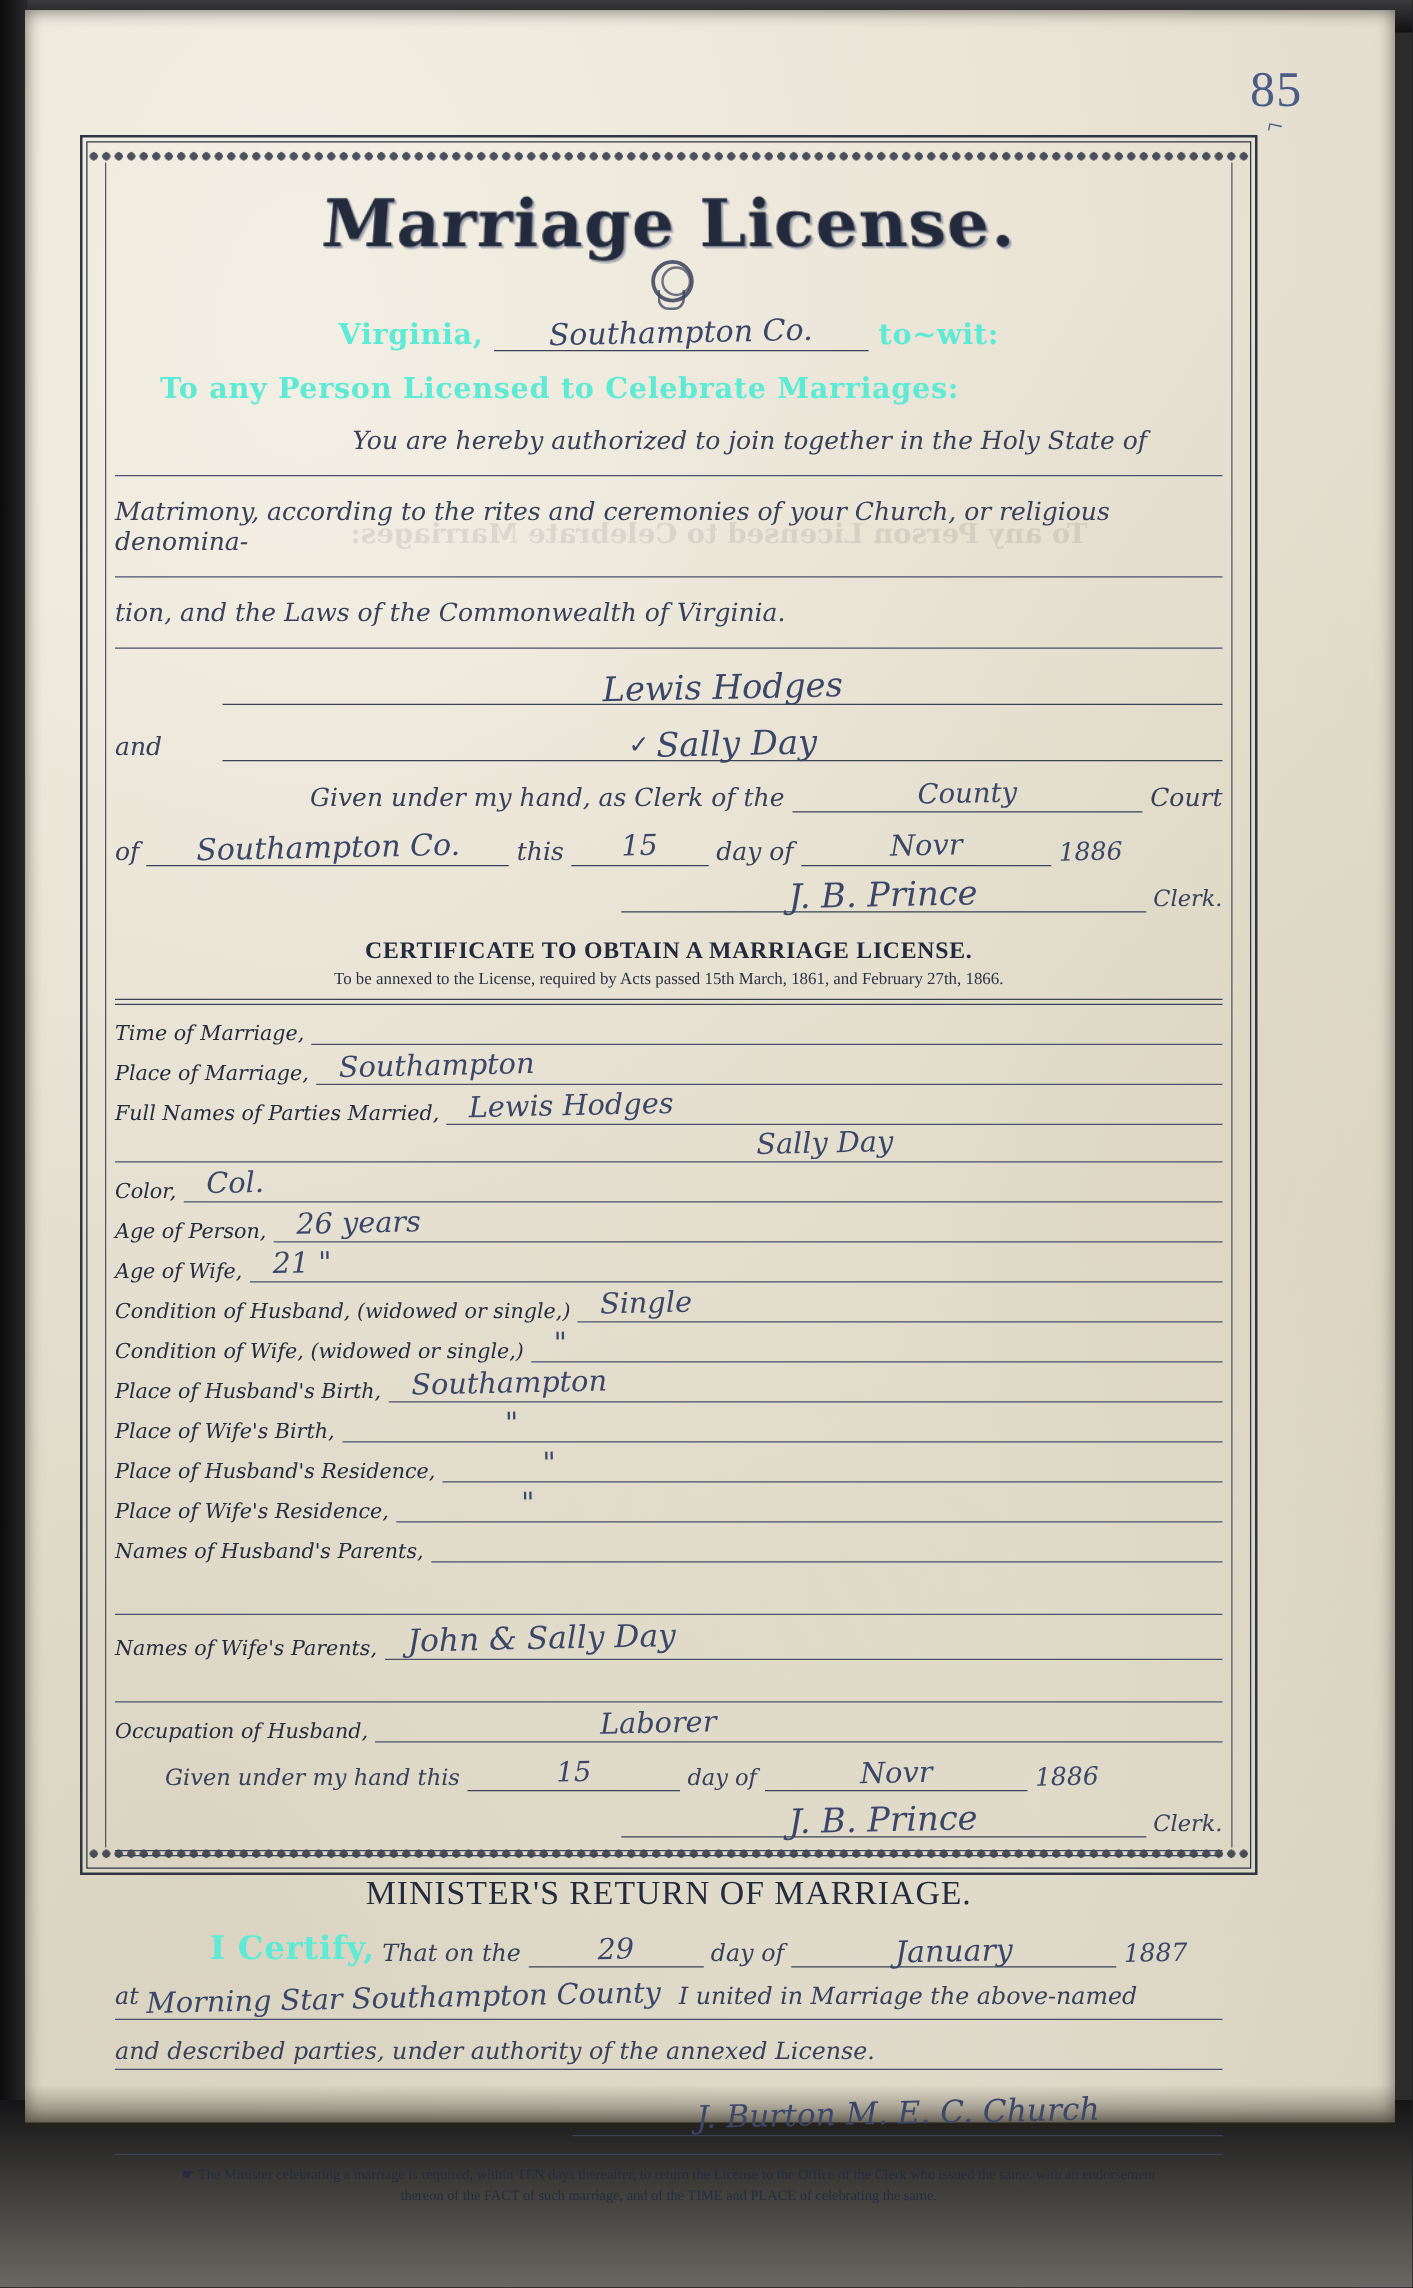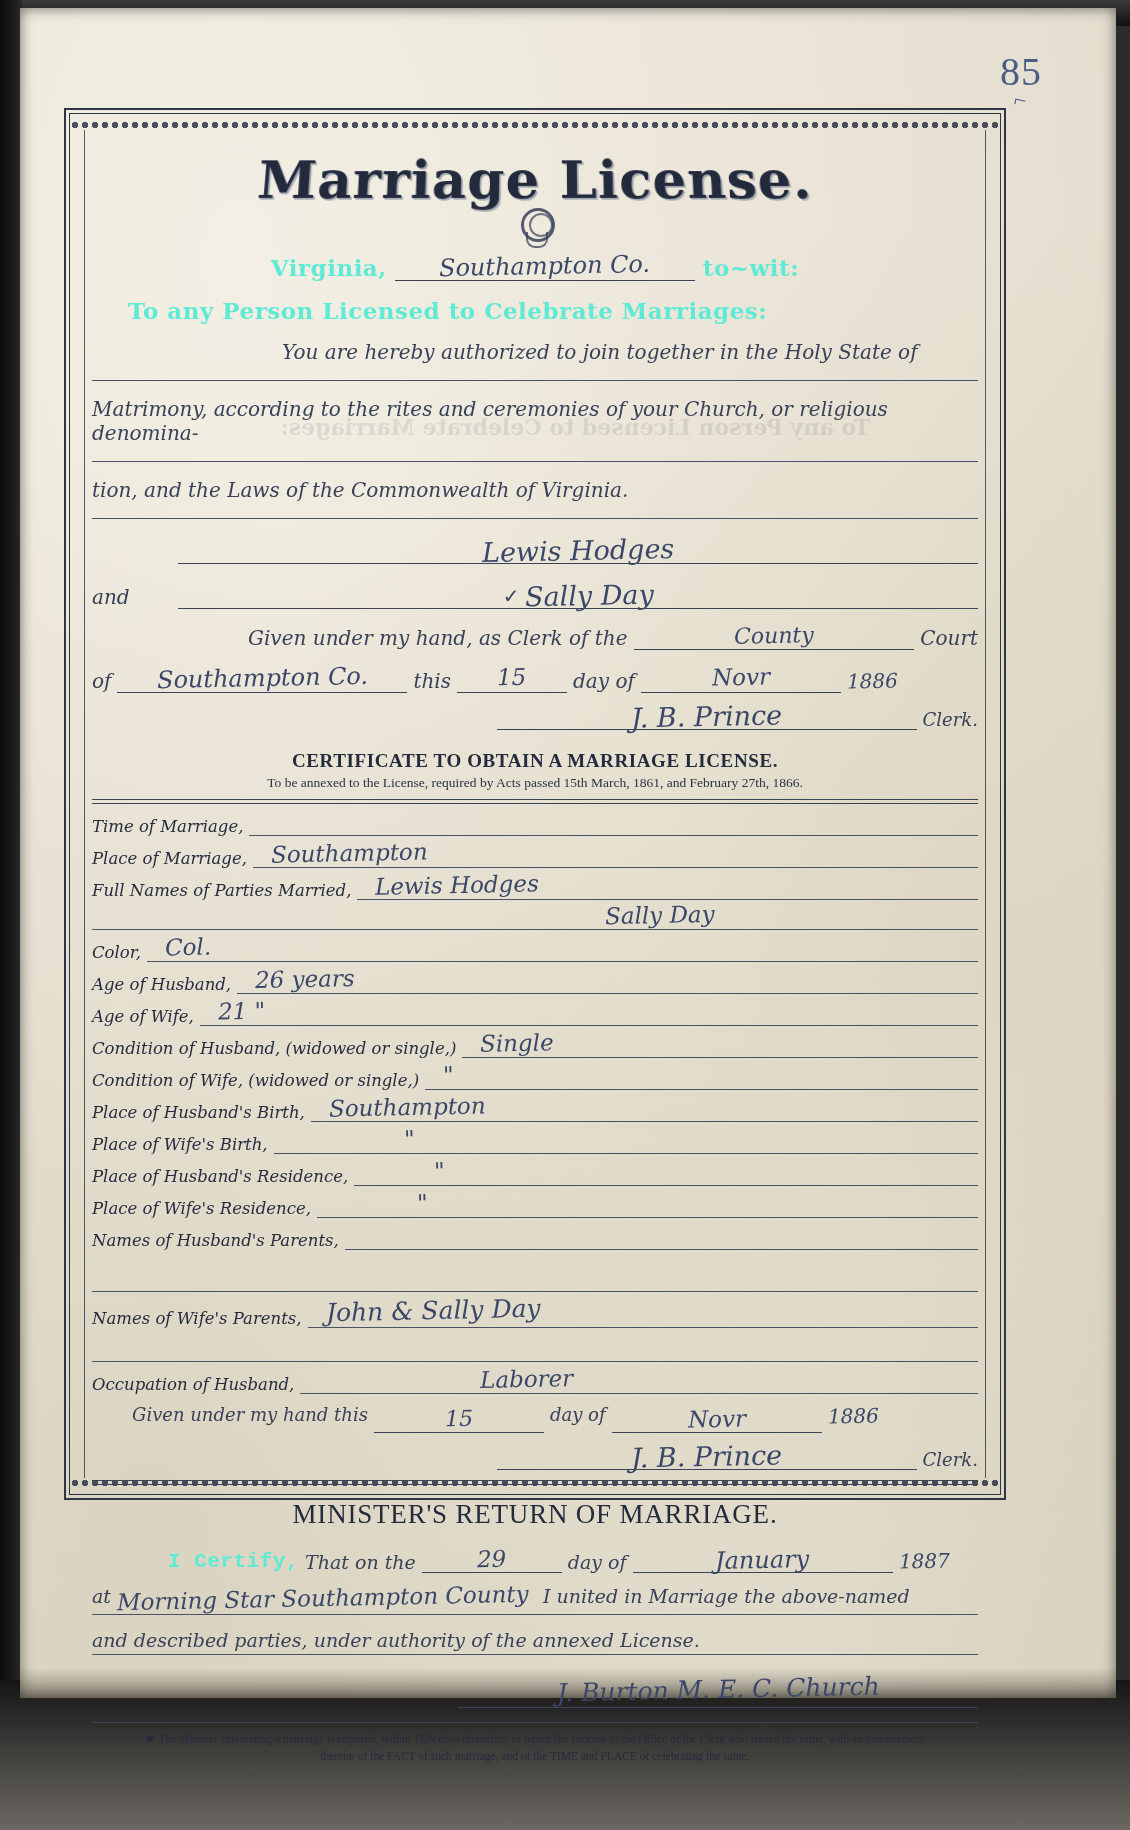--- a/index.html
+++ b/index.html
@@ -278,21 +278,21 @@
   }
   .field .fill .hand { font-size: 23px; position:relative; top:3px; }
   .field.tall { height: 34px; }
 
   .field-cont {
     display:flex; align-items:flex-end; height:30px;
   }
   .field-cont .fill { flex:1; height:100%; border-bottom:1px solid #4b5268; padding-left: 250px; }
 
   .given2 {
-    display:flex; align-items:flex-start; gap:6px;
+    display:flex; align-items:flex-end; gap:6px;
     margin-top: 10px; font-size: 18px;
     padding-left: 40px;
   }
   .given2 .fill { height: 26px; }
 
   .clerk-row {
     display:flex; align-items:flex-end; justify-content:flex-end;
     gap: 6px; margin-top: 6px; font-size:18px;
   }
   .clerk-row .fill { width: 420px; height: 30px; }
@@ -482,21 +482,21 @@
           </div>
 
           <div class="field">
             <span class="lab">Color,</span>
             <span class="fill">
               <span class="hand">Col.</span>
             </span>
           </div>
 
           <div class="field">
-            <span class="lab">Age of Husband,</span>
+            <span class="lab">Age of Person,</span>
             <span class="fill">
               <span class="hand">26 years</span>
             </span>
           </div>
 
           <div class="field">
             <span class="lab">Age of Wife,</span>
             <span class="fill">
               <span class="hand">21 "</span>
             </span>
@@ -592,21 +592,21 @@
           </span>
           <span class="script">Clerk.</span>
         </div>
 
         <div class="double-rule" style="margin-top:10px;"></div>
 
         <div class="minister-head">MINISTER'S RETURN OF MARRIAGE.</div>
 
         <div class="min-line">
           <span style="width:70px"></span>
-          <span class="gothic" style="font-size:21px;font-family:Liberation Mono, monospace;">I Certify,</span>
+          <span class="gothic" style="font-size:26px;">I Certify,</span>
           <span class="script">That on the</span>
           <span class="fill" style="width:140px;height:28px;">
             <span class="hand" style="font-size:23px;">29</span>
           </span>
           <span class="script">day of</span>
           <span class="fill" style="width:260px;height:28px;">
             <span class="hand" style="font-size:24px;">January</span>
           </span>
           <span class="hand" style="font-size:20px;">1887</span>
         </div>

